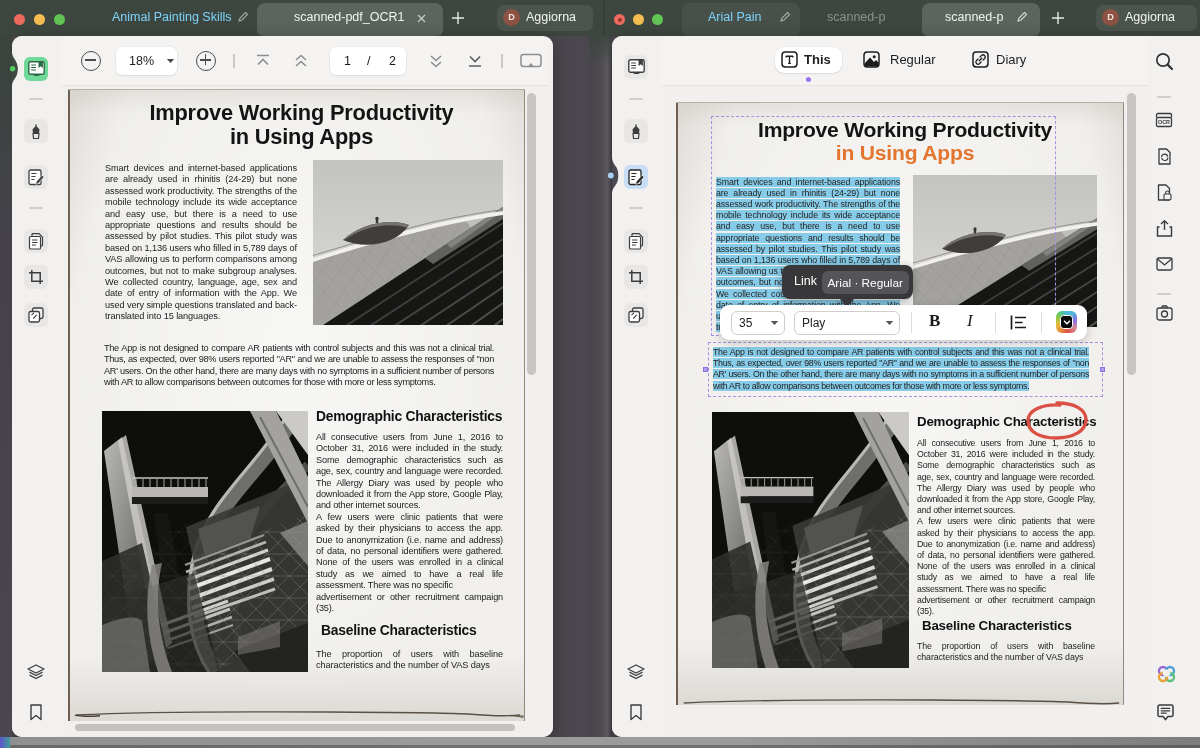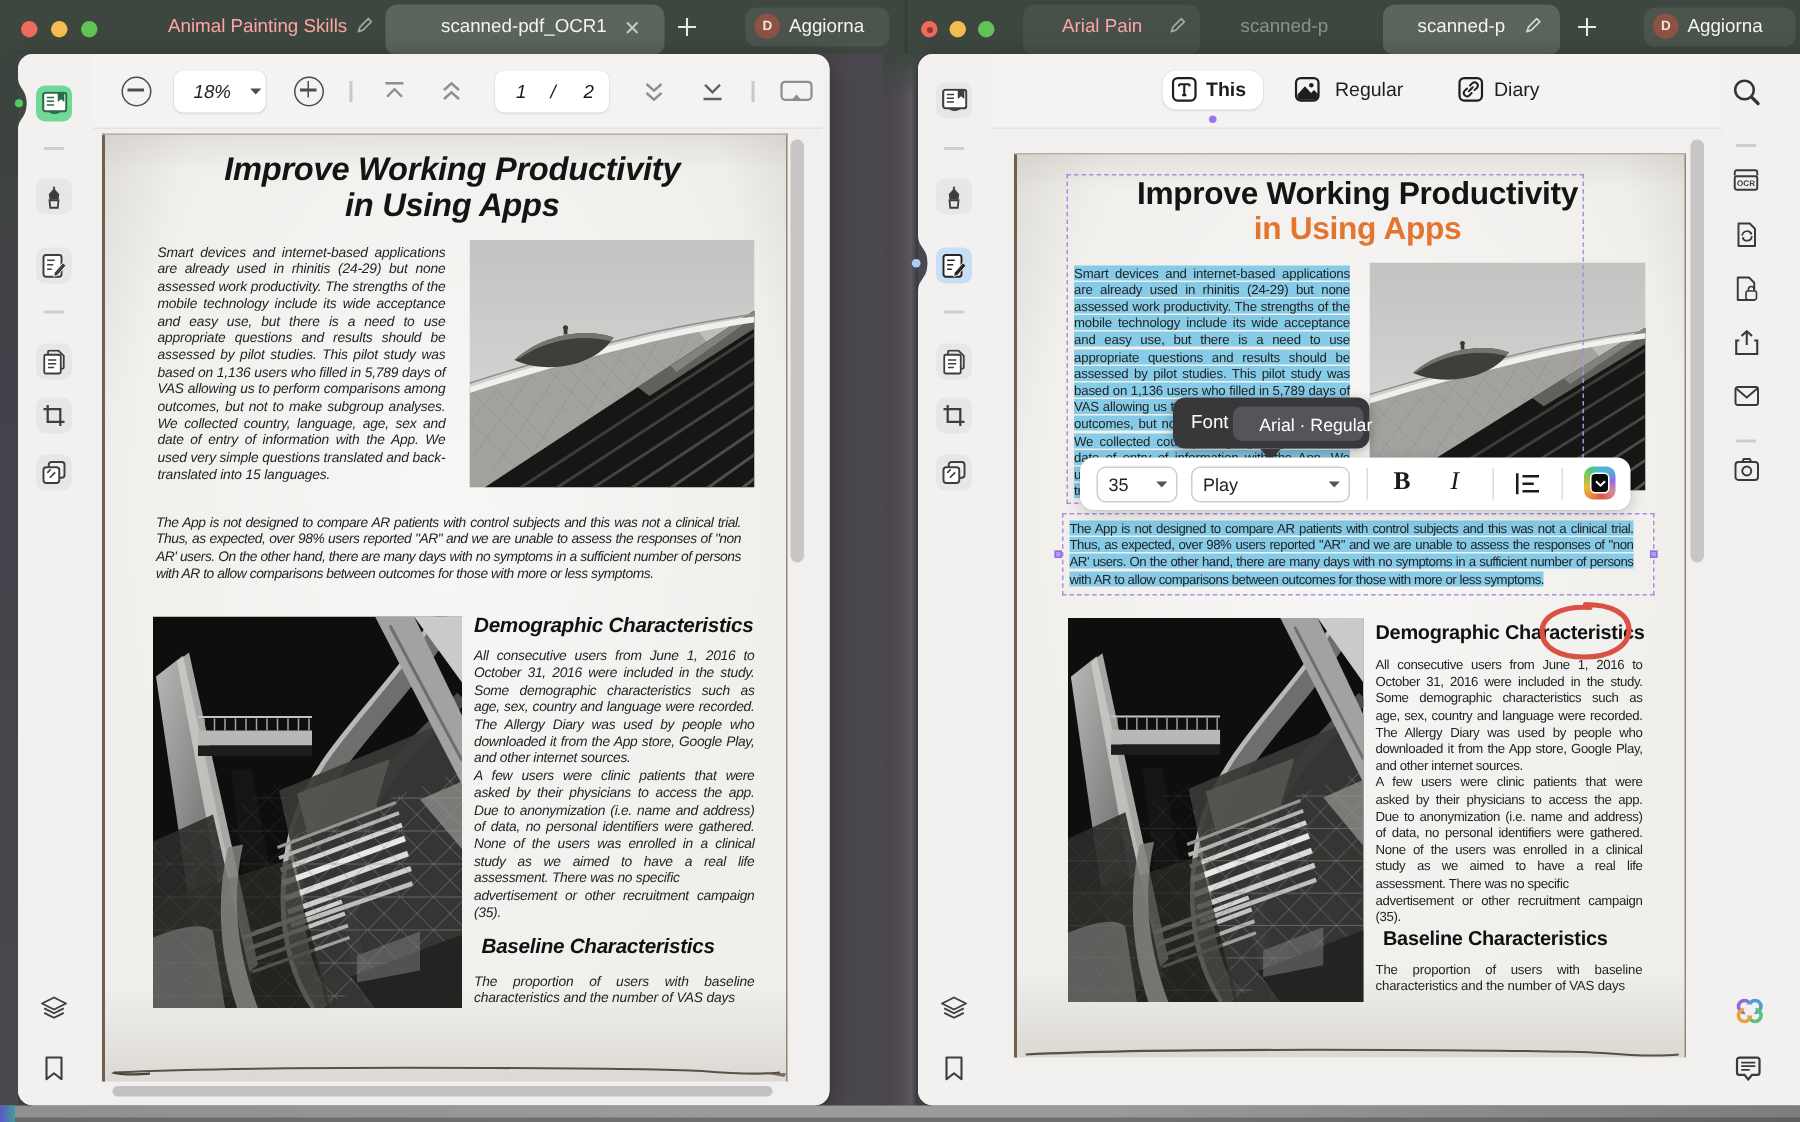--- a/index.html
+++ b/index.html
@@ -15,31 +15,31 @@
      background:linear-gradient(180deg, rgba(60,70,63,.95) 0, rgba(60,70,63,0) 30px),
        linear-gradient(90deg,#48444b 0%, #504c52 55%, #5c595e 80%, #403d43 96%, #35333a 100%); }
   #botstrip { position:absolute; left:0; top:737px; width:1200px; height:11px;
      background:linear-gradient(90deg,#8f8e90 0%, #9c9b9c 40%, #9c9b9c 60%, #7d7c7e 100%); }
   #botstrip:after { content:""; position:absolute; left:0; bottom:0; width:100%; height:3px; background:rgba(60,60,60,.45); }
   #wallbit { position:absolute; left:0; top:737px; width:10px; height:11px;
      background:linear-gradient(90deg,#5c55c8, #3f9e9a); }
 
   
   .light { position:absolute; top:14px; width:11px; height:11px; border-radius:50%; }
-  .tabtxt { position:absolute; top:10px; font-size:12.5px; color:#fca5a5; white-space:nowrap; }
+  .tabtxt { position:absolute; top:10px; font-size:12.5px; color:#7dd3fc; white-space:nowrap; }
   .tab { position:absolute; top:3px; height:33px; border-radius:8px 8px 6px 6px; }
   .aggbtn { position:absolute; top:5px; height:26px; background:#4b554e; border-radius:7px; }
   .avatar { position:absolute; top:9px; width:17px; height:17px; border-radius:50%; background:#8c5243;
      color:#f2e3dc; font-size:9px; font-weight:bold; text-align:center; line-height:17px; }
   .aggtxt { position:absolute; top:10px; font-size:12.5px; color:#f3f4f3; font-weight:500; }
 
   
   .wbody { position:absolute; top:36px; height:701px; background:#f4f3f2; border-radius:10px;
      box-shadow:0 4px 18px rgba(0,0,0,.35); overflow:hidden; }
-  #wleft  { left:12px;  width:541px;font-style:italic; }
+  #wleft  { left:12px;  width:541px; }
   #wright { left:612px; width:596px; border-radius:10px 0 0 10px; }
 
   .vp { position:absolute; left:50px; top:49px; width:486px; bottom:0; background:#f1f0ee; border-top:1px solid #e4e3e1; }
   .page:before { content:""; position:absolute; left:0; top:0; width:100%; height:1px; background:#b8b0a3; z-index:5; }
   .sbL { position:absolute; left:0; top:0; width:50px; height:701px; background:#f2f1f0; }
   .sbR { position:absolute; left:536px; top:0; width:41px; height:701px; background:#f2f1f0; }
   #wright .sbR { width:60px; }
 
   .iconbox { position:absolute; left:12px; width:24px; height:24px; border-radius:6px; background:#e8e7e5; }
   .sdiv { position:absolute; left:17px; width:14px; height:1.5px; background:#cfcecd; border-radius:1px; }
@@ -626,23 +626,23 @@
     <div class="dash" style="left:35px; top:14px; width:345px; height:220px;"></div>
     <div class="dash" style="left:32px; top:240px; width:395px; height:55px;"></div>
     <div class="abs" style="left:27px; top:265px; width:5px; height:5px; background:#b49cf0; border:1px solid #8f6fe0;"></div>
     <div class="abs" style="left:424px; top:265px; width:5px; height:5px; background:#b49cf0; border:1px solid #8f6fe0;"></div>
 
     <svg class="abs" style="left:348px; top:298px;" width="66" height="42" viewBox="0 0 66 42">
       <path d="M33 3 C 50 3, 62 9, 62 20 C 62 31, 49 38, 32 38 C 16 38, 4 32, 4 21 C 4 10, 18 4, 36 5" stroke="#da5044" stroke-width="3.4" fill="none" stroke-linecap="round"></path>
     </svg>
 
     <div class="abs" style="left:106px; top:163px; width:131px; height:34px; background:#38383a; border-radius:8px; box-shadow:0 2px 8px rgba(0,0,0,.3);"></div>
-    <div class="abs" style="left:118px; top:172px; font-size:12.5px; color:#fff; font-weight:500;">Font</div>
+    <div class="abs" style="left:118px; top:172px; font-size:12.5px; color:#fff; font-weight:500;">Link</div>
     <div class="abs" style="left:146px; top:168.5px; width:87px; height:23px; background:#555459; border-radius:6px;"></div>
-    <div class="abs" style="left:151.5px; top:173.5px; font-size:11.8px; color:#fff;margin-left:12px;">Arial · Regular</div>
+    <div class="abs" style="left:151.5px; top:173.5px; font-size:11.8px; color:#fff;">Arial · Regular</div>
     <svg class="abs" style="left:164px; top:196.5px;" width="14" height="8" viewBox="0 0 14 8">
         <path d="M0 0 H14 L8.2 6.8 a1.6 1.6 0 0 1 -2.4 0 Z" fill="#38383a"></path>
       </svg>
 
     <div class="abs" style="left:44px; top:203px; width:367px; height:35px; background:#fff; border-radius:9px; box-shadow:0 3px 10px rgba(0,0,0,.18), 0 0 0 0.5px rgba(0,0,0,.05);"></div>
     <div class="abs" style="left:55px; top:208.5px; width:54px; height:24px; border:1px solid #cfcecd; border-radius:6px; background:#fff;"></div>
     <div class="abs" style="left:63px; top:214px; font-size:12px; color:#222;">35</div>
     <svg class="abs" style="left:94px; top:218px;" width="9" height="6" viewBox="0 0 9 6">
         <path d="M0.8 1 L4.5 5 L8.2 1 Z" fill="#555"></path>
       </svg>

